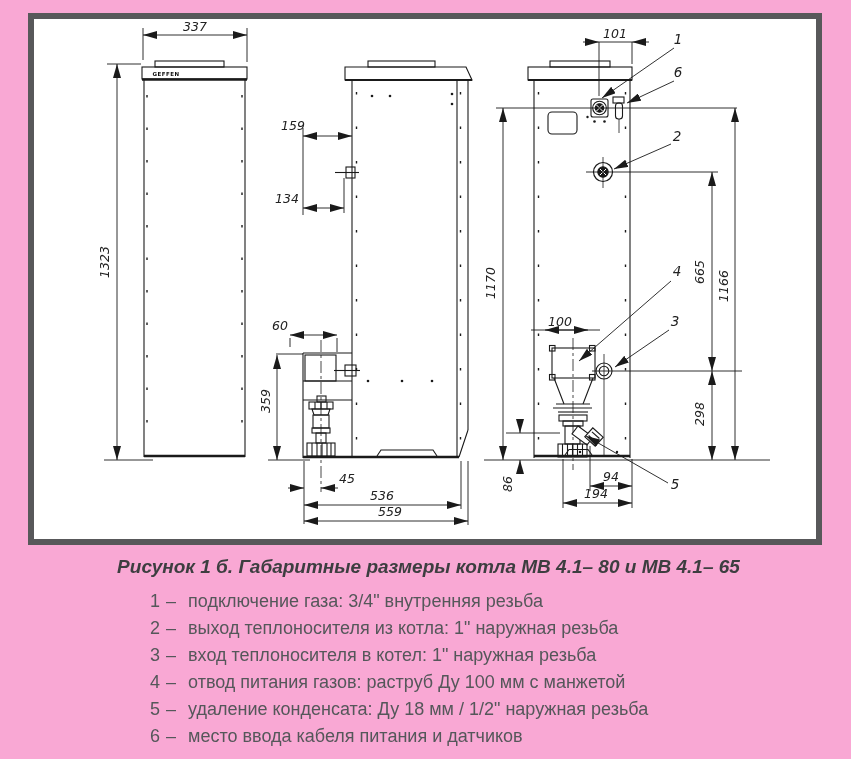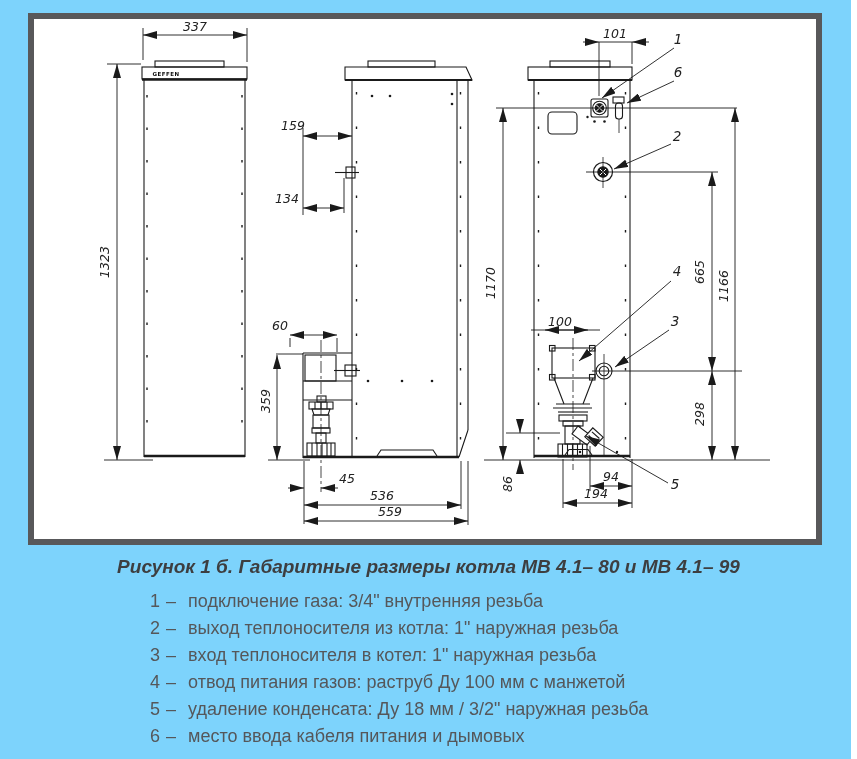--- a/index.html
+++ b/index.html
@@ -1,16 +1,16 @@
 <!DOCTYPE html>
 <html><head>
 <meta charset="utf-8">
 <style>
   html,body{margin:0;padding:0;background:#fff;}
-  .page{position:relative;width:851px;height:759px;background:#7dd3fc;overflow:hidden;
+  .page{position:relative;width:851px;height:759px;background:#f9a8d4;overflow:hidden;
         font-family:"Liberation Sans",sans-serif;}
   svg{position:absolute;left:0;top:0;}
   svg text{font-family:"DejaVu Sans",sans-serif;}
   .dim{font-size:12.5px;font-style:italic;fill:#222;}
   .dimv{font-size:12.5px;font-style:italic;fill:#222;}
   .callout{font-size:13.5px;font-style:italic;fill:#222;}
   .brand{font-size:5.5px;font-weight:bold;letter-spacing:.5px;fill:#101010;}
   .caption{position:absolute;left:0;top:556px;width:857px;text-align:center;
            font-size:19px;font-weight:bold;font-style:italic;color:#3d3e40;}
   .legend{position:absolute;left:142px;top:588px;}
@@ -246,21 +246,21 @@
     <line x1="668" y1="483" x2="586" y2="436" marker-end="url(#ae)"></line>
   </g>
   <text class="callout" x="678" y="44" text-anchor="middle">1</text>
   <text class="callout" x="678" y="77" text-anchor="middle">6</text>
   <text class="callout" x="677" y="141" text-anchor="middle">2</text>
   <text class="callout" x="677" y="276" text-anchor="middle">4</text>
   <text class="callout" x="675" y="326" text-anchor="middle">3</text>
   <text class="callout" x="675" y="489" text-anchor="middle">5</text>
 </svg>
 
-<div class="caption">Рисунок 1 б. Габаритные размеры котла МВ 4.1– 80 и МВ 4.1– 99</div>
+<div class="caption">Рисунок 1 б. Габаритные размеры котла МВ 4.1– 80 и МВ 4.1– 65</div>
 
 <div class="legend">
   <div class="row">
     <span class="num">1</span>
     <span class="dash">–</span>
     <span class="txt">подключение газа: 3/4" внутренняя резьба</span>
   </div>
   <div class="row">
     <span class="num">2</span>
     <span class="dash">–</span>
@@ -272,22 +272,22 @@
     <span class="txt">вход теплоносителя в котел: 1" наружная резьба</span>
   </div>
   <div class="row">
     <span class="num">4</span>
     <span class="dash">–</span>
     <span class="txt">отвод питания газов: раструб Ду 100 мм с манжетой</span>
   </div>
   <div class="row">
     <span class="num">5</span>
     <span class="dash">–</span>
-    <span class="txt">удаление конденсата: Ду 18 мм / 3/2" наружная резьба</span>
+    <span class="txt">удаление конденсата: Ду 18 мм / 1/2" наружная резьба</span>
   </div>
   <div class="row">
     <span class="num">6</span>
     <span class="dash">–</span>
-    <span class="txt">место ввода кабеля питания и дымовых</span>
+    <span class="txt">место ввода кабеля питания и датчиков</span>
   </div>
 </div>
 
 </div>
 
 </body></html>

